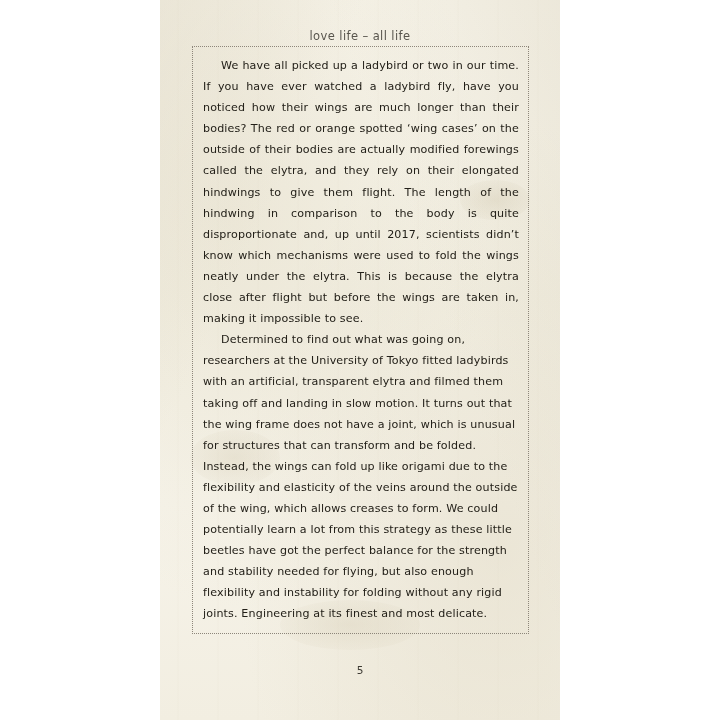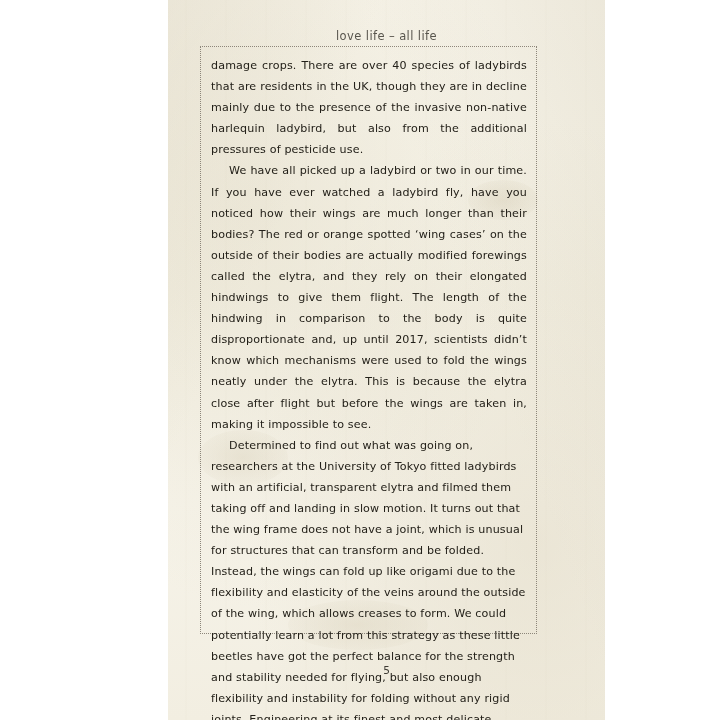--- a/index.html
+++ b/index.html
@@ -9,33 +9,32 @@
   }
   body {
     width: 720px;
     height: 720px;
     overflow: hidden;
     font-family: "Liberation Sans", sans-serif;
   }
 
   .page {
     position: absolute;
-    left: 168px;
+    left: 160px;
     top: 0px;
     width: 400px;
     height: 720px;
     background: #f6f3e8;
     background-image:
       linear-gradient(115deg, rgba(214,206,184,0.30) 0%, rgba(255,255,255,0) 28%),
       linear-gradient(250deg, rgba(205,196,172,0.25) 0%, rgba(255,255,255,0) 35%),
       radial-gradient(ellipse at 20% 30%, rgba(226,219,198,0.45) 0%, rgba(246,243,232,0) 55%),
       radial-gradient(ellipse at 85% 75%, rgba(222,214,192,0.45) 0%, rgba(246,243,232,0) 55%),
       linear-gradient(180deg, #f7f4ea 0%, #f4f1e5 40%, #f6f3e9 70%, #f2eee1 100%);
     box-shadow: 0 0 0 0 transparent;
-    padding-left: 37px;
   }
 
   
   .page::before {
     content: "";
     position: absolute;
     inset: 0;
     background-image:
       repeating-linear-gradient(90deg,
         rgba(200,190,165,0.00) 0px,
@@ -120,19 +119,18 @@
 <div class="page">
   <div class="blotch b1"></div>
   <div class="blotch b2"></div>
   <div class="blotch b3"></div>
 
   <div class="running-head">love life – all life</div>
 
   <div class="text-frame"></div>
 
   <div class="body-text">
-    <p>damage crops. There are over 40 species of ladybirds that are residents in the UK, though they are in decline mainly due to the presence of the invasive non-native harlequin ladybird, but also from the additional pressures of pesticide use.</p>
     <p class="indent">We have all picked up a ladybird or two in our time. If you have ever watched a ladybird fly, have you noticed how their wings are much longer than their bodies? The red or orange spotted ‘wing cases’ on the outside of their bodies are actually modified forewings called the elytra, and they rely on their elongated hindwings to give them flight. The length of the hindwing in comparison to the body is quite disproportionate and, up until 2017, scientists didn’t know which mechanisms were used to fold the wings neatly under the elytra. This is because the elytra close after flight but before the wings are taken in, making it impossible to see.</p>
     <p class="indent">Determined to find out what was going on, researchers at the University of Tokyo fitted ladybirds with an artificial, transparent elytra and filmed them taking off and landing in slow motion. It turns out that the wing frame does not have a joint, which is unusual for structures that can transform and be folded. Instead, the wings can fold up like origami due to the flexibility and elasticity of the veins around the outside of the wing, which allows creases to form. We could potentially learn a lot from this strategy as these little beetles have got the perfect balance for the strength and stability needed for flying, but also enough flexibility and instability for folding without any rigid joints. Engineering at its finest and most delicate.</p>
   </div>
 
   <div class="folio">5</div>
 </div>
 
 </body></html>

